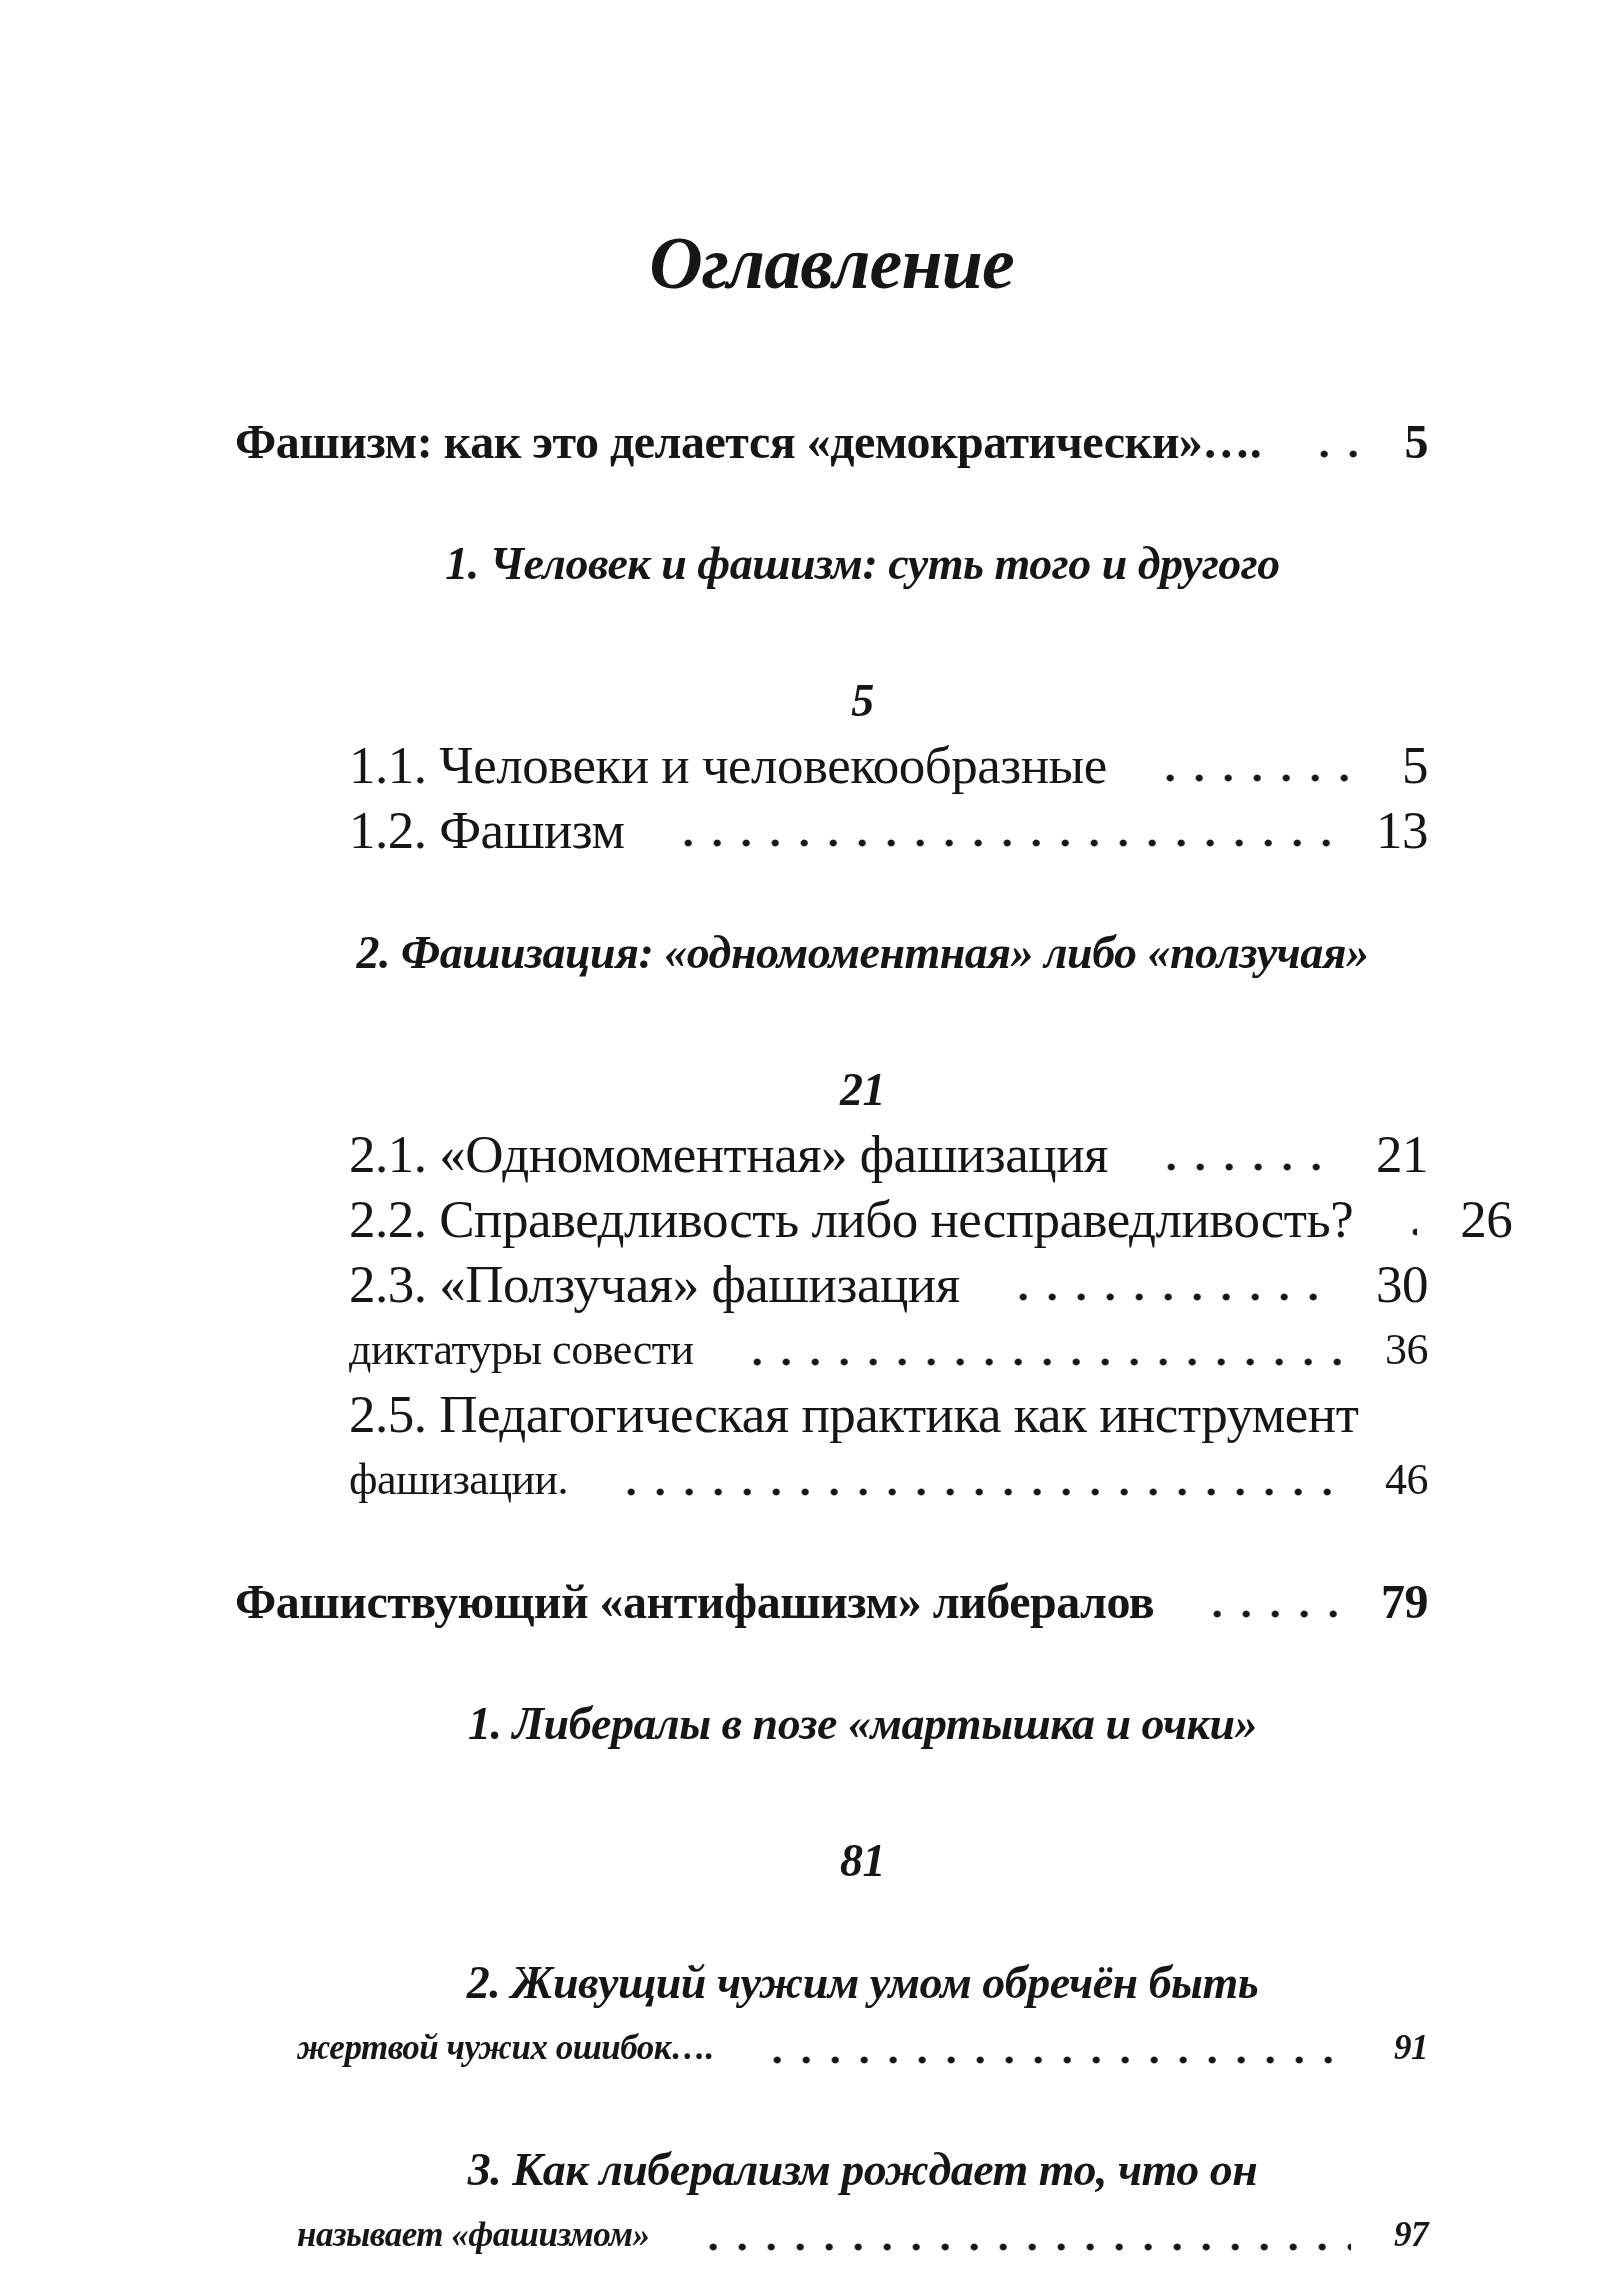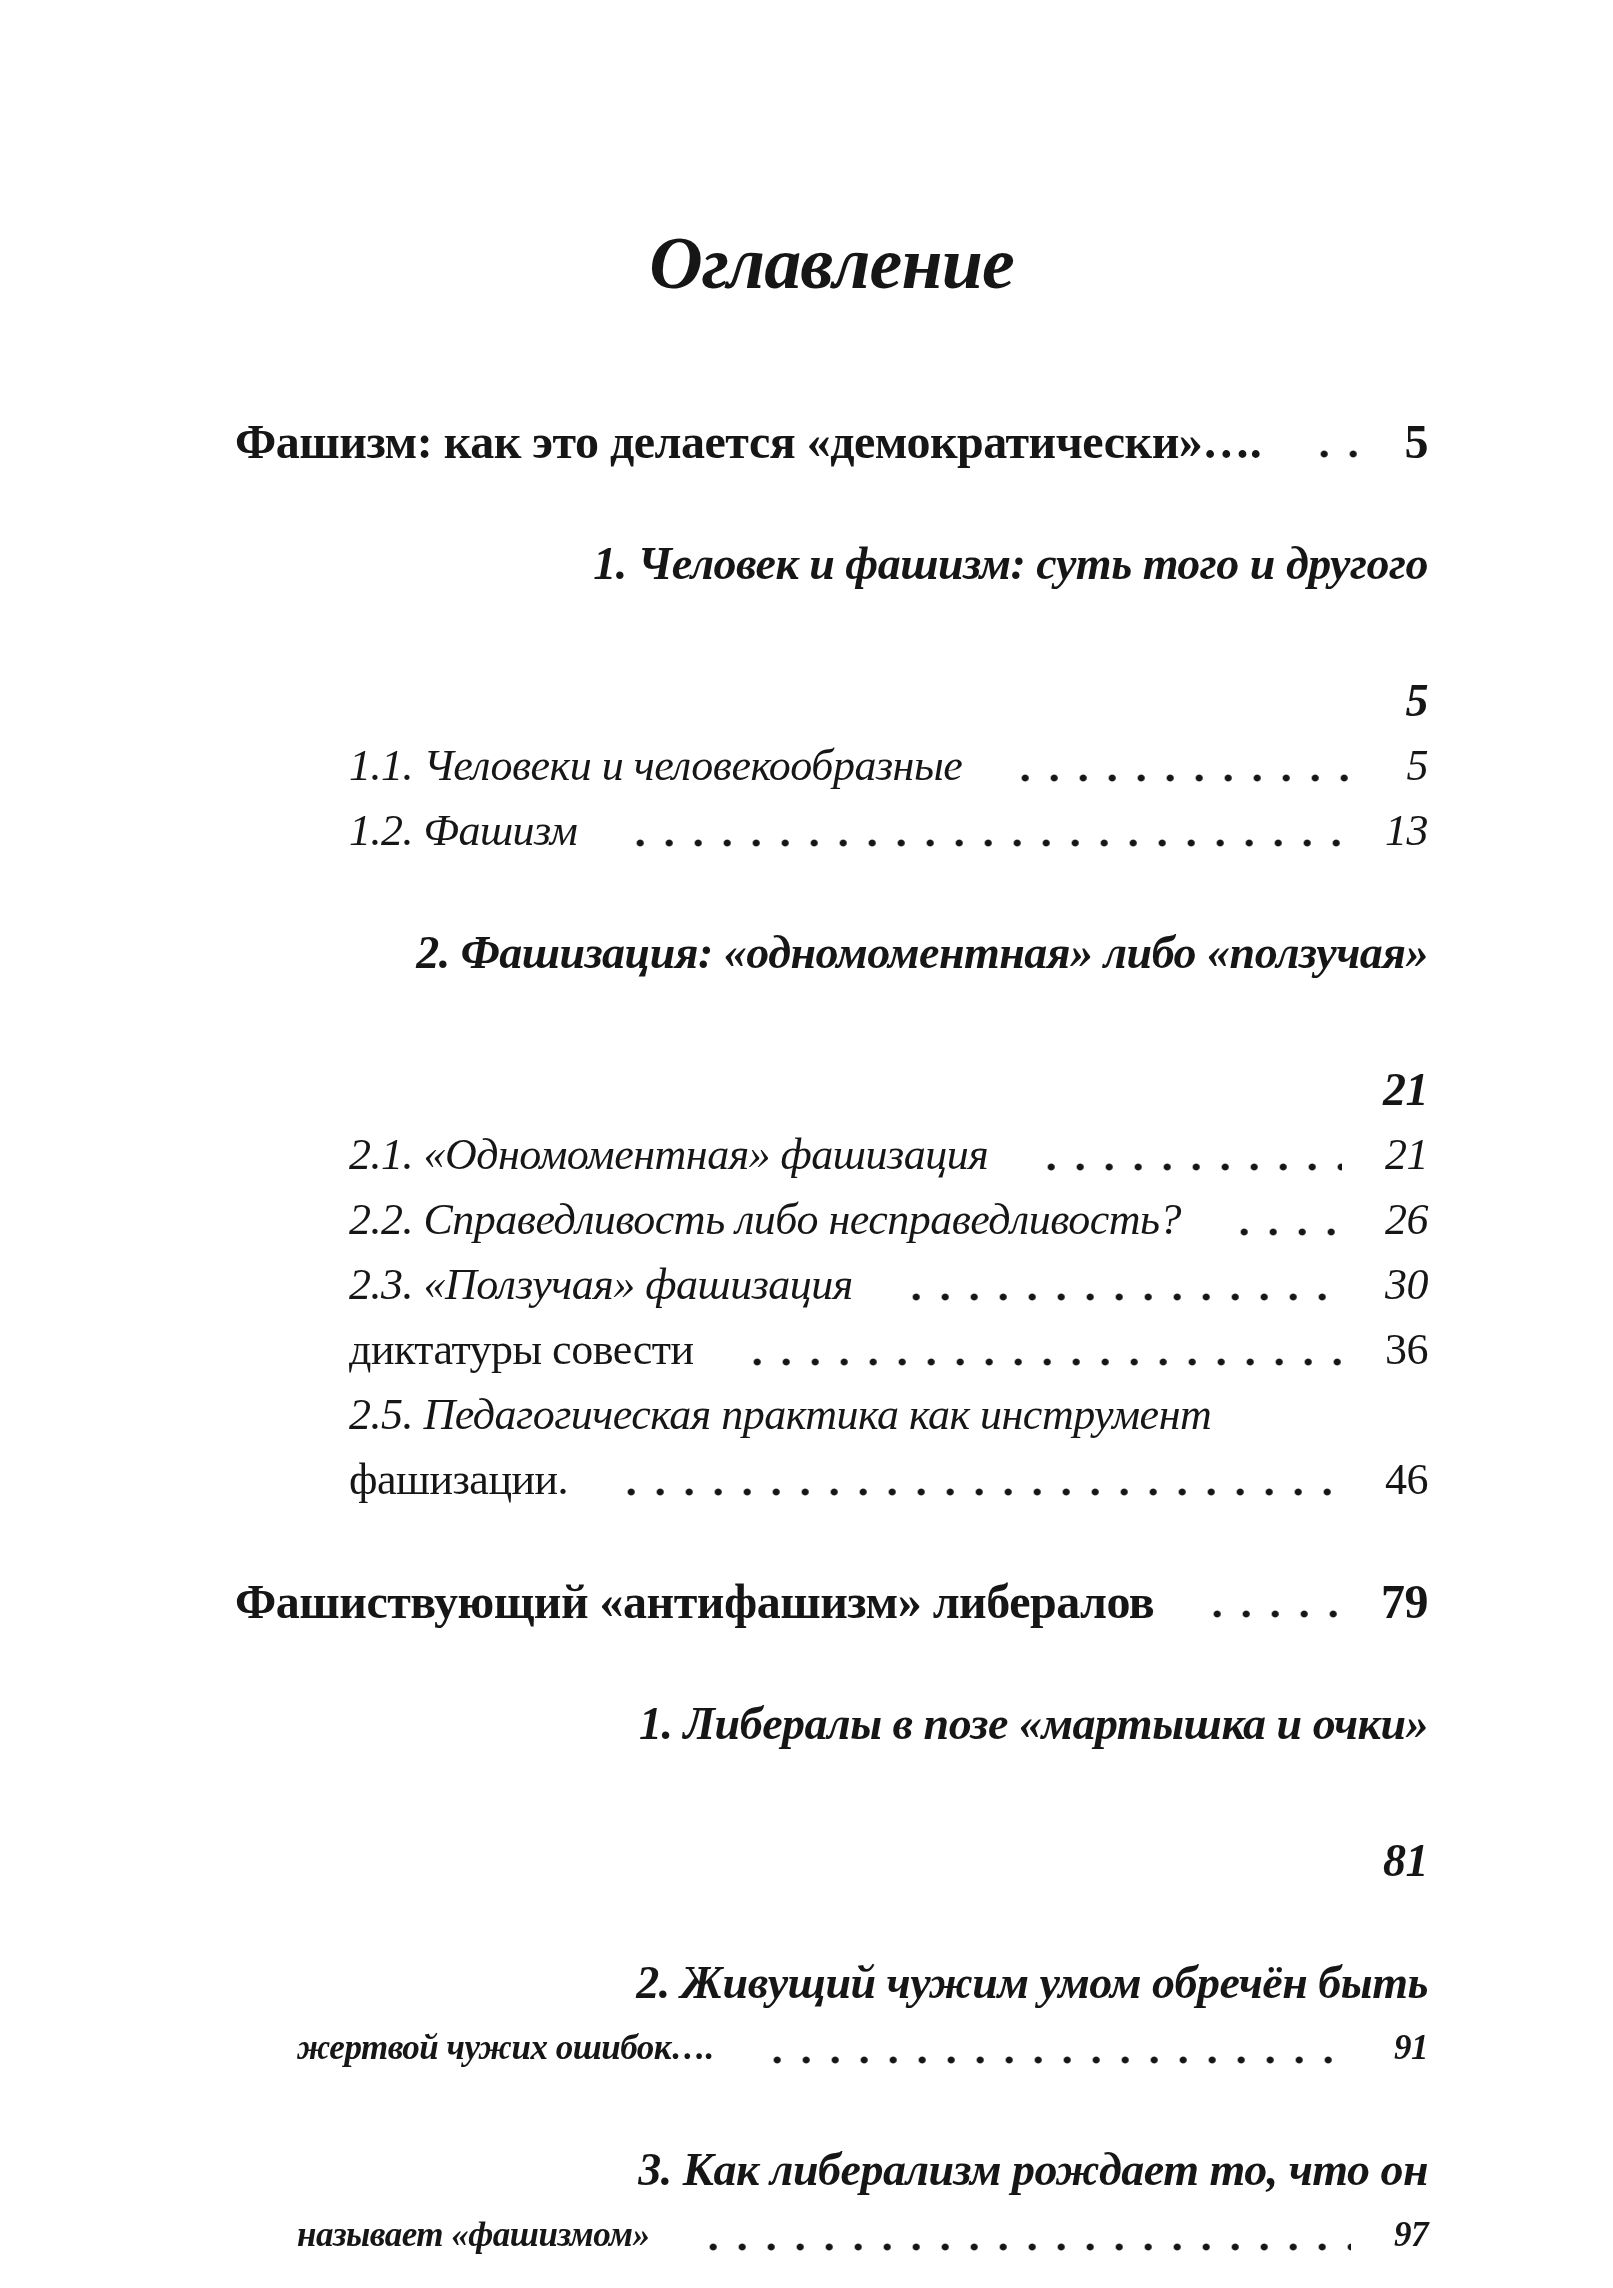--- a/index.html
+++ b/index.html
@@ -21,33 +21,33 @@
     margin: 0 0 109px 0;
     text-align: center;
     font-size: 74px;
     line-height: 1;
     font-weight: bold;
     font-style: italic;
     letter-spacing: -0.9px;
   }
   .row {
     display: flex;
-    align-items: flex-end;
+    align-items: center;
     line-height: 65px;
     white-space: nowrap;
     letter-spacing: -0.5px;
     gap: 36px;
   }
   
   .b0 { font-weight: bold; font-size: 48px; }
   
   .bi1 { font-weight: bold; font-style: italic; font-size: 46px; padding-left: 62px; flex-direction: column; }
   .bi1c { font-weight: bold; font-style: italic; font-size: 35px; padding-left: 62px; }
   
-  .r2 { font-size: 44px; padding-left: 114px; font-style: italic; }
+  .r2 { font-size: 53px; padding-left: 114px; }
   .r2c { font-size: 44px; padding-left: 114px; }
   .gap { margin-top: 57px; }
   .leader {
     flex: 1 1 auto;
     align-self: stretch;
     margin: 0 7.4px 0 9.2px;
     background-image: radial-gradient(circle, #161616 3.1px, rgba(0,0,0,0) 4px);
     background-size: 29px 8.3px;
     background-repeat: repeat-x;
     background-position: left 3.7px bottom 15.7px;

